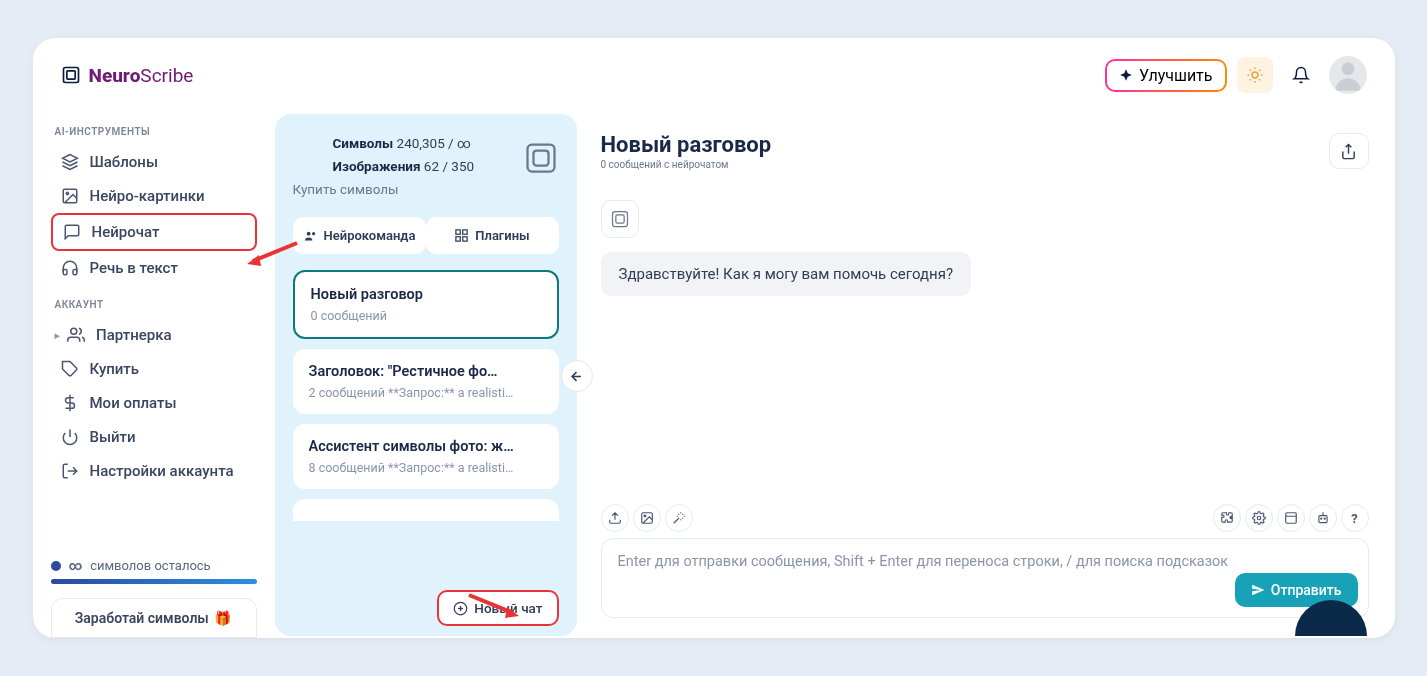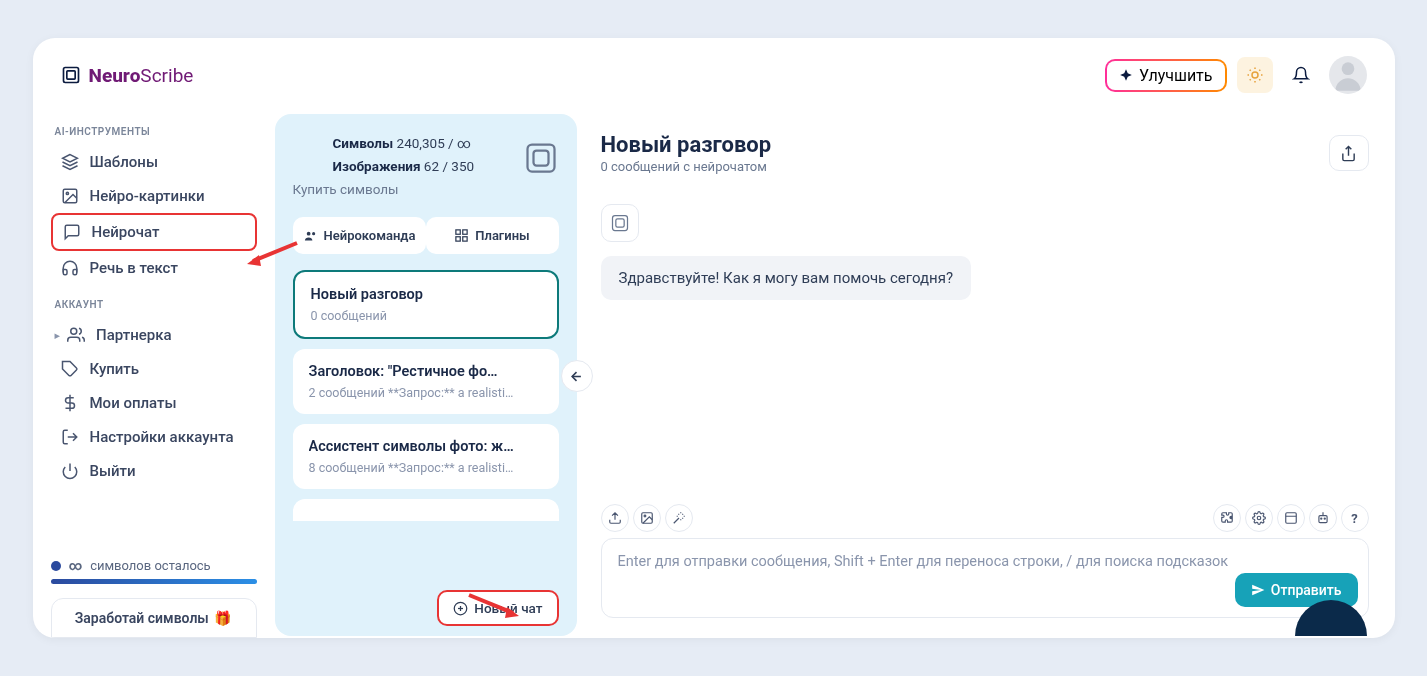--- a/index.html
+++ b/index.html
@@ -41,21 +41,21 @@
 .conv-item.active { border:2px solid #0d7a7a; }
 .conv-title { font-size:14.5px; font-weight:600; color:#1a2947; margin-bottom:5px; white-space:nowrap; overflow:hidden; text-overflow:ellipsis; }
 .conv-meta { font-size:12.5px; color:#8a95ac; white-space:nowrap; overflow:hidden; text-overflow:ellipsis; }
 .conv-partial { background:#fff; border-radius:12px 12px 0 0; padding:14px 16px 0; height:22px; overflow:hidden; }
 .new-chat-btn { position:absolute; bottom:10px; right:18px; background:#fff; border:2.5px solid #e83434; border-radius:10px; padding:8px 14px; display:flex; align-items:center; gap:6px; font-size:13.5px; font-weight:500; color:#2f3d56; cursor:pointer; }
 .collapse-btn { position:absolute; right:-16px; top:246px; width:32px; height:32px; border-radius:50%; background:#fff; border:1px solid #e5e9f0; display:flex; align-items:center; justify-content:center; cursor:pointer; z-index:5; }
 
 .main { flex:1; display:flex; flex-direction:column; margin:2px 2px 2px 0; border-radius:0 16px 16px 0; overflow:hidden; position:relative; }
 .main-header { display:flex; align-items:center; justify-content:space-between; padding:18px 24px 10px; }
 .mh-title { font-size:22px; font-weight:700; color:#1a2947; }
-.mh-sub { font-size:13px; color:#6a7890; margin-top:2px; }
+.mh-sub { font-size:10px; color:#6a7890; margin-top:2px; }
 .share-btn { width:40px; height:36px; border:1px solid #e5e9f0; border-radius:10px; display:flex; align-items:center; justify-content:center; cursor:pointer; }
 .msg-area { flex:1; padding:20px 24px; }
 .bot-icon { width:38px; height:38px; border:1px solid #e5e9f0; border-radius:10px; display:flex; align-items:center; justify-content:center; margin-bottom:14px; }
 .greeting { display:inline-block; background:#f1f3f7; padding:13px 18px; border-radius:10px; font-size:15px; color:#2f3d56; }
 
 .composer-wrap { padding:0 24px 18px; }
 .composer-tools { display:flex; align-items:center; justify-content:space-between; padding:6px 0; }
 .tool-group { display:flex; gap:4px; }
 .tool-btn { width:28px; height:28px; border:1px solid #e5e9f0; border-radius:50%; display:flex; align-items:center; justify-content:center; cursor:pointer; color:#4a5670; background:#fff; }
 .composer { border:1px solid #e5e9f0; border-radius:12px; padding:14px 16px; display:flex; align-items:flex-start; position:relative; min-height:80px; }
@@ -164,29 +164,29 @@
       </div>
       <div class="nav-item">
         <svg class="icon" viewBox="0 0 24 24" fill="none" stroke="currentColor" stroke-width="2">
             <line x1="12" y1="1" x2="12" y2="23"></line>
             <path d="M17 5H9.5a3.5 3.5 0 000 7h5a3.5 3.5 0 010 7H6"></path>
           </svg>
         <span>Мои оплаты</span>
       </div>
       <div class="nav-item">
         <svg class="icon" viewBox="0 0 24 24" fill="none" stroke="currentColor" stroke-width="2">
+            <path d="M18.36 6.64a9 9 0 11-12.73 0M12 2v10"></path>
+          </svg>
+        <span>Выйти</span>
+      </div>
+      <div class="nav-item">
+        <svg class="icon" viewBox="0 0 24 24" fill="none" stroke="currentColor" stroke-width="2">
             <path d="M9 21H5a2 2 0 01-2-2V5a2 2 0 012-2h4M16 17l5-5-5-5M21 12H9"></path>
           </svg>
         <span>Настройки аккаунта</span>
-      </div>
-      <div class="nav-item">
-        <svg class="icon" viewBox="0 0 24 24" fill="none" stroke="currentColor" stroke-width="2">
-            <path d="M18.36 6.64a9 9 0 11-12.73 0M12 2v10"></path>
-          </svg>
-        <span>Выйти</span>
       </div>
 
       <div class="nav-spacer"></div>
       <div class="footer-status">
         <div class="status-dot"></div>
         <span style="font-weight:700">∞</span>
         <span>символов осталось</span>
       </div>
       <div class="progress"></div>
       <div class="earn-btn">

